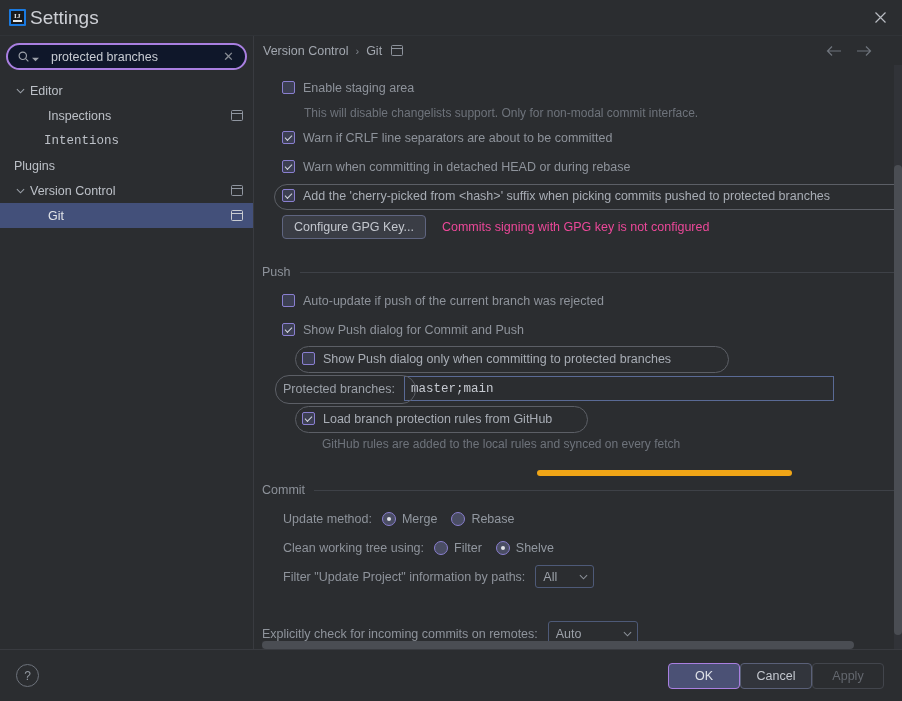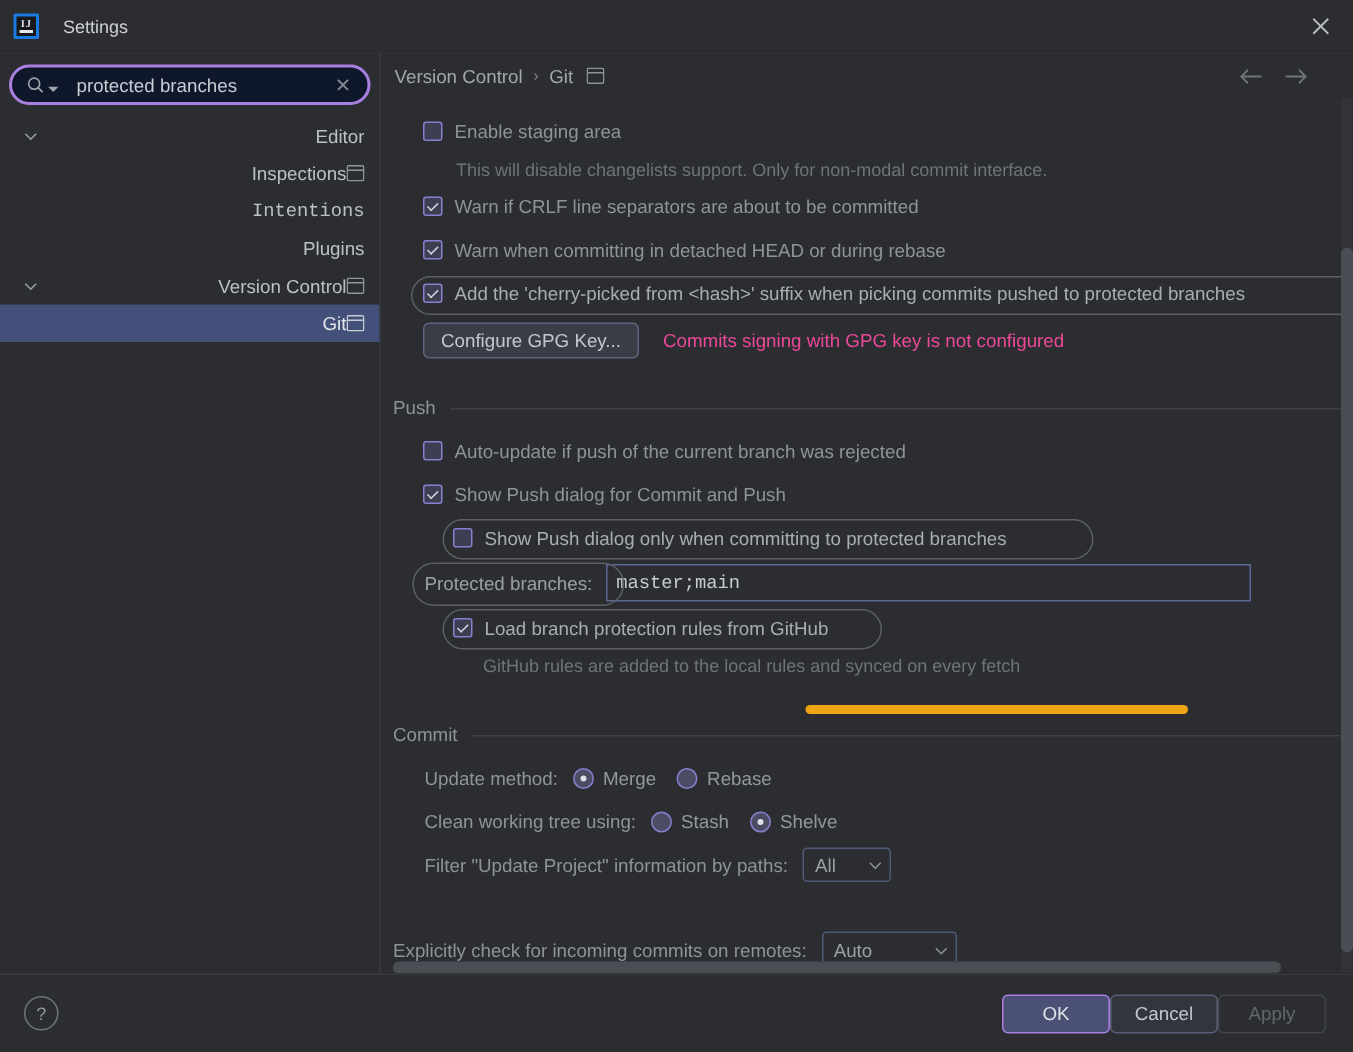--- a/index.html
+++ b/index.html
@@ -55,22 +55,22 @@
     margin-top: -2px;
     font-family: "Liberation Serif", serif;
   }
   .ij-logo .ij-bar {
     position: absolute;
     bottom: 2px; left: 2px; right: 2px;
     height: 2px;
     background: #e6e8ea;
   }
   .title-text {
-    margin-left: 16px;
-    font-size: 12px;
+    margin-left: 4px;
+    font-size: 19px;
     color: #ced0d6;
   }
   .win-close {
     position: absolute;
     right: 0; top: 0;
     width: 44px; height: 35px;
     display: flex; align-items: center; justify-content: center;
     color: #b9bcc2;
   }
   .win-close svg { display:block; }
@@ -119,21 +119,20 @@
     color: #878c94;
     font-size: 13px;
     line-height: 1;
     padding: 0 3px;
     cursor: default;
   }
   .tree {
     flex: 1;
     overflow: hidden;
     padding-top: 2px;
-    text-align: right;
   }
   .tree-row {
     height: 25px;
     display: flex;
     align-items: center;
     padding-right: 10px;
     box-sizing: border-box;
     color: #bcc0c7;
     font-size: 12.5px;
     position: relative;
@@ -639,21 +638,21 @@
             <span class="radio-item">
               <span class="radio"></span>
               <span>Rebase</span>
             </span>
           </div>
 
           <div class="inline-row">
             <span class="inline-label">Clean working tree using:</span>
             <span class="radio-item">
               <span class="radio"></span>
-              <span>Stash</span>
+              <span>Filter</span>
             </span>
             <span class="radio-item">
               <span class="radio on"></span>
               <span>Shelve</span>
             </span>
           </div>
 
           <div class="inline-row">
             <span class="inline-label">Filter "Update Project" information by paths:</span>
             <span class="combo">

